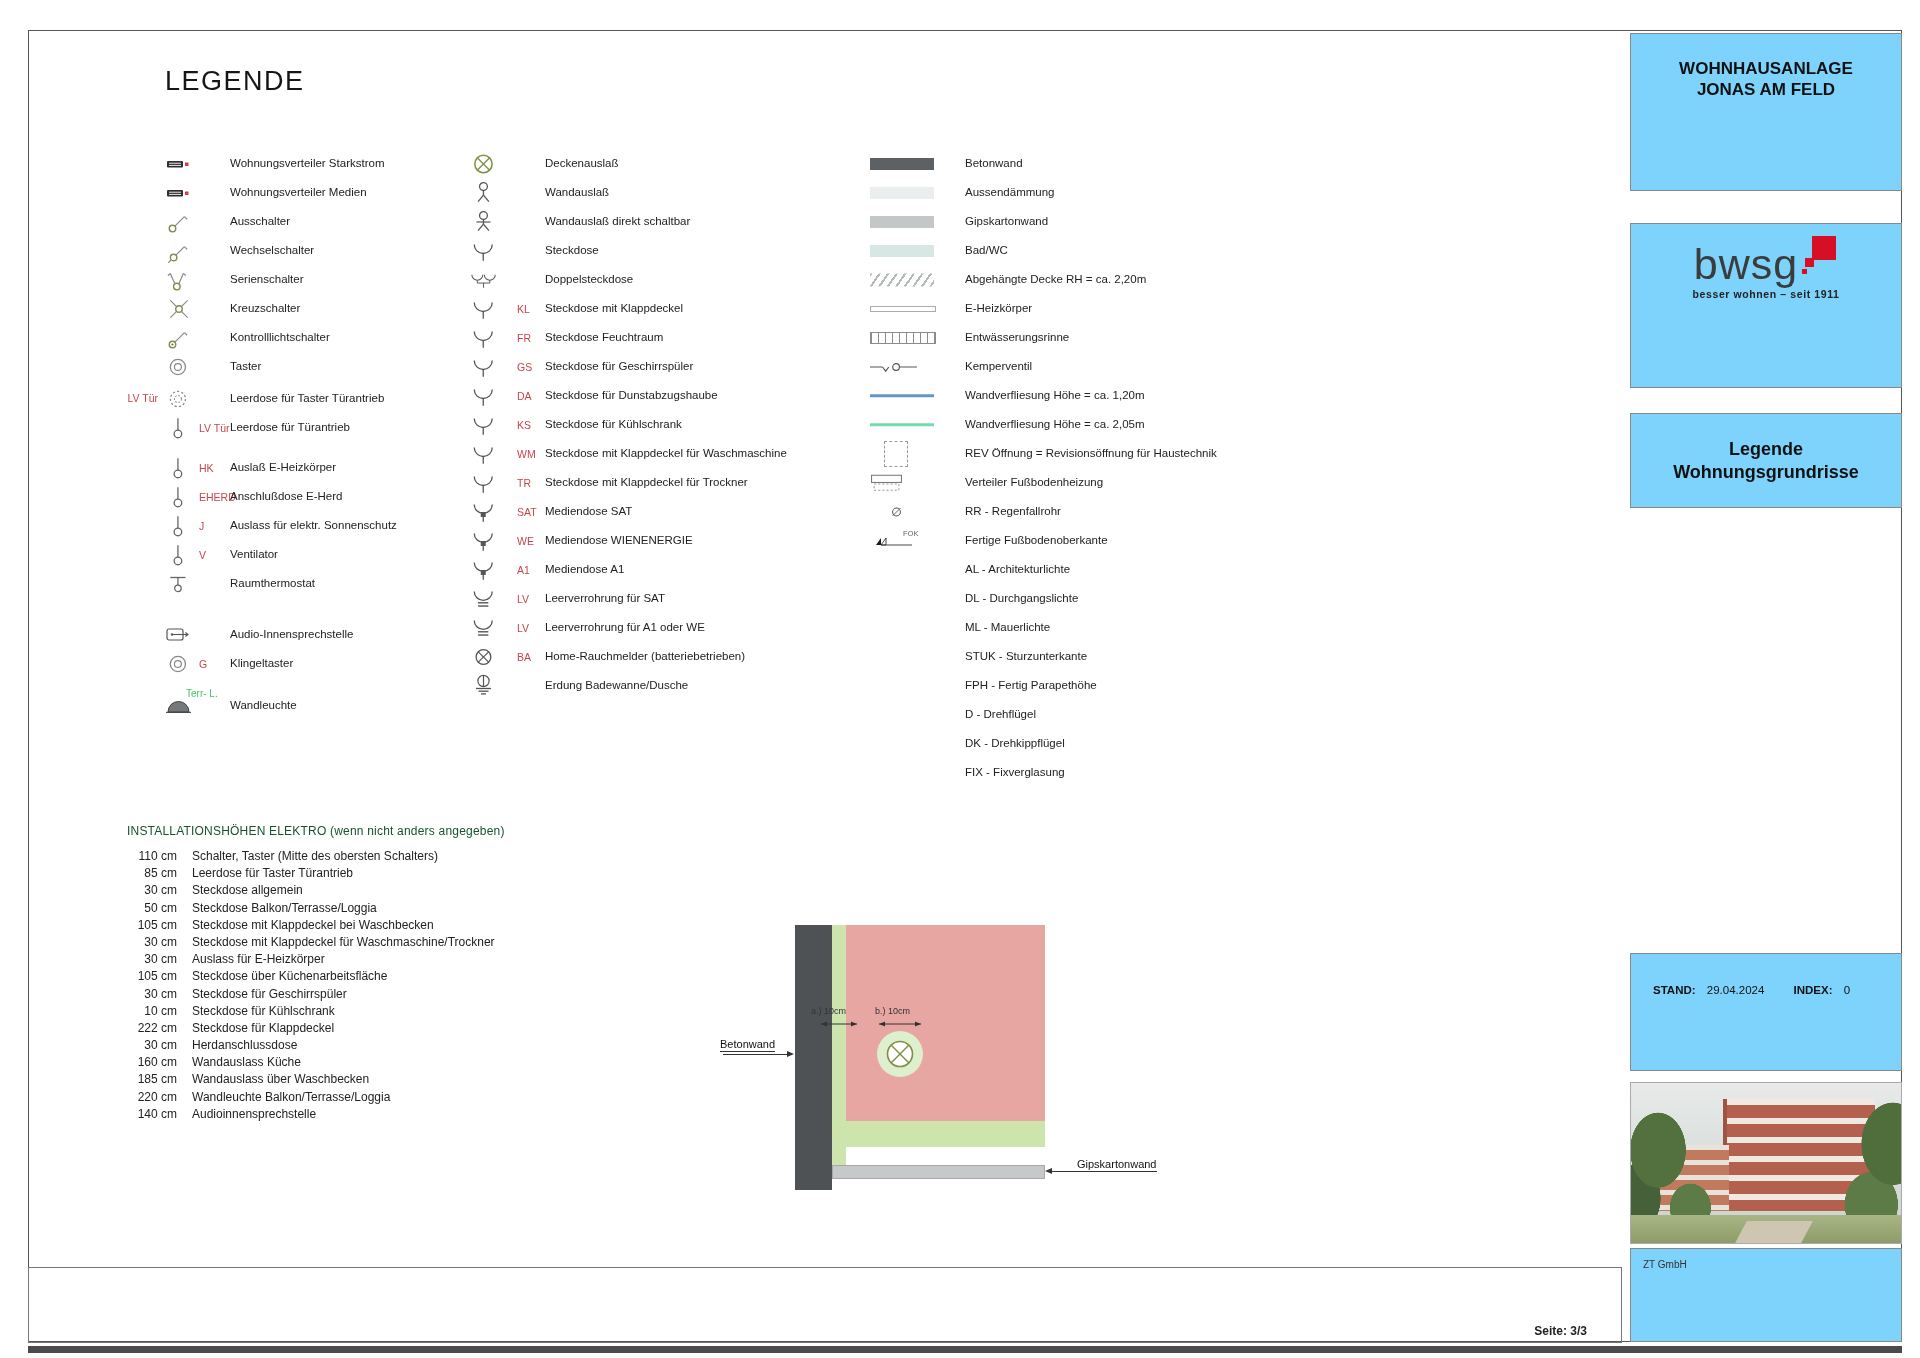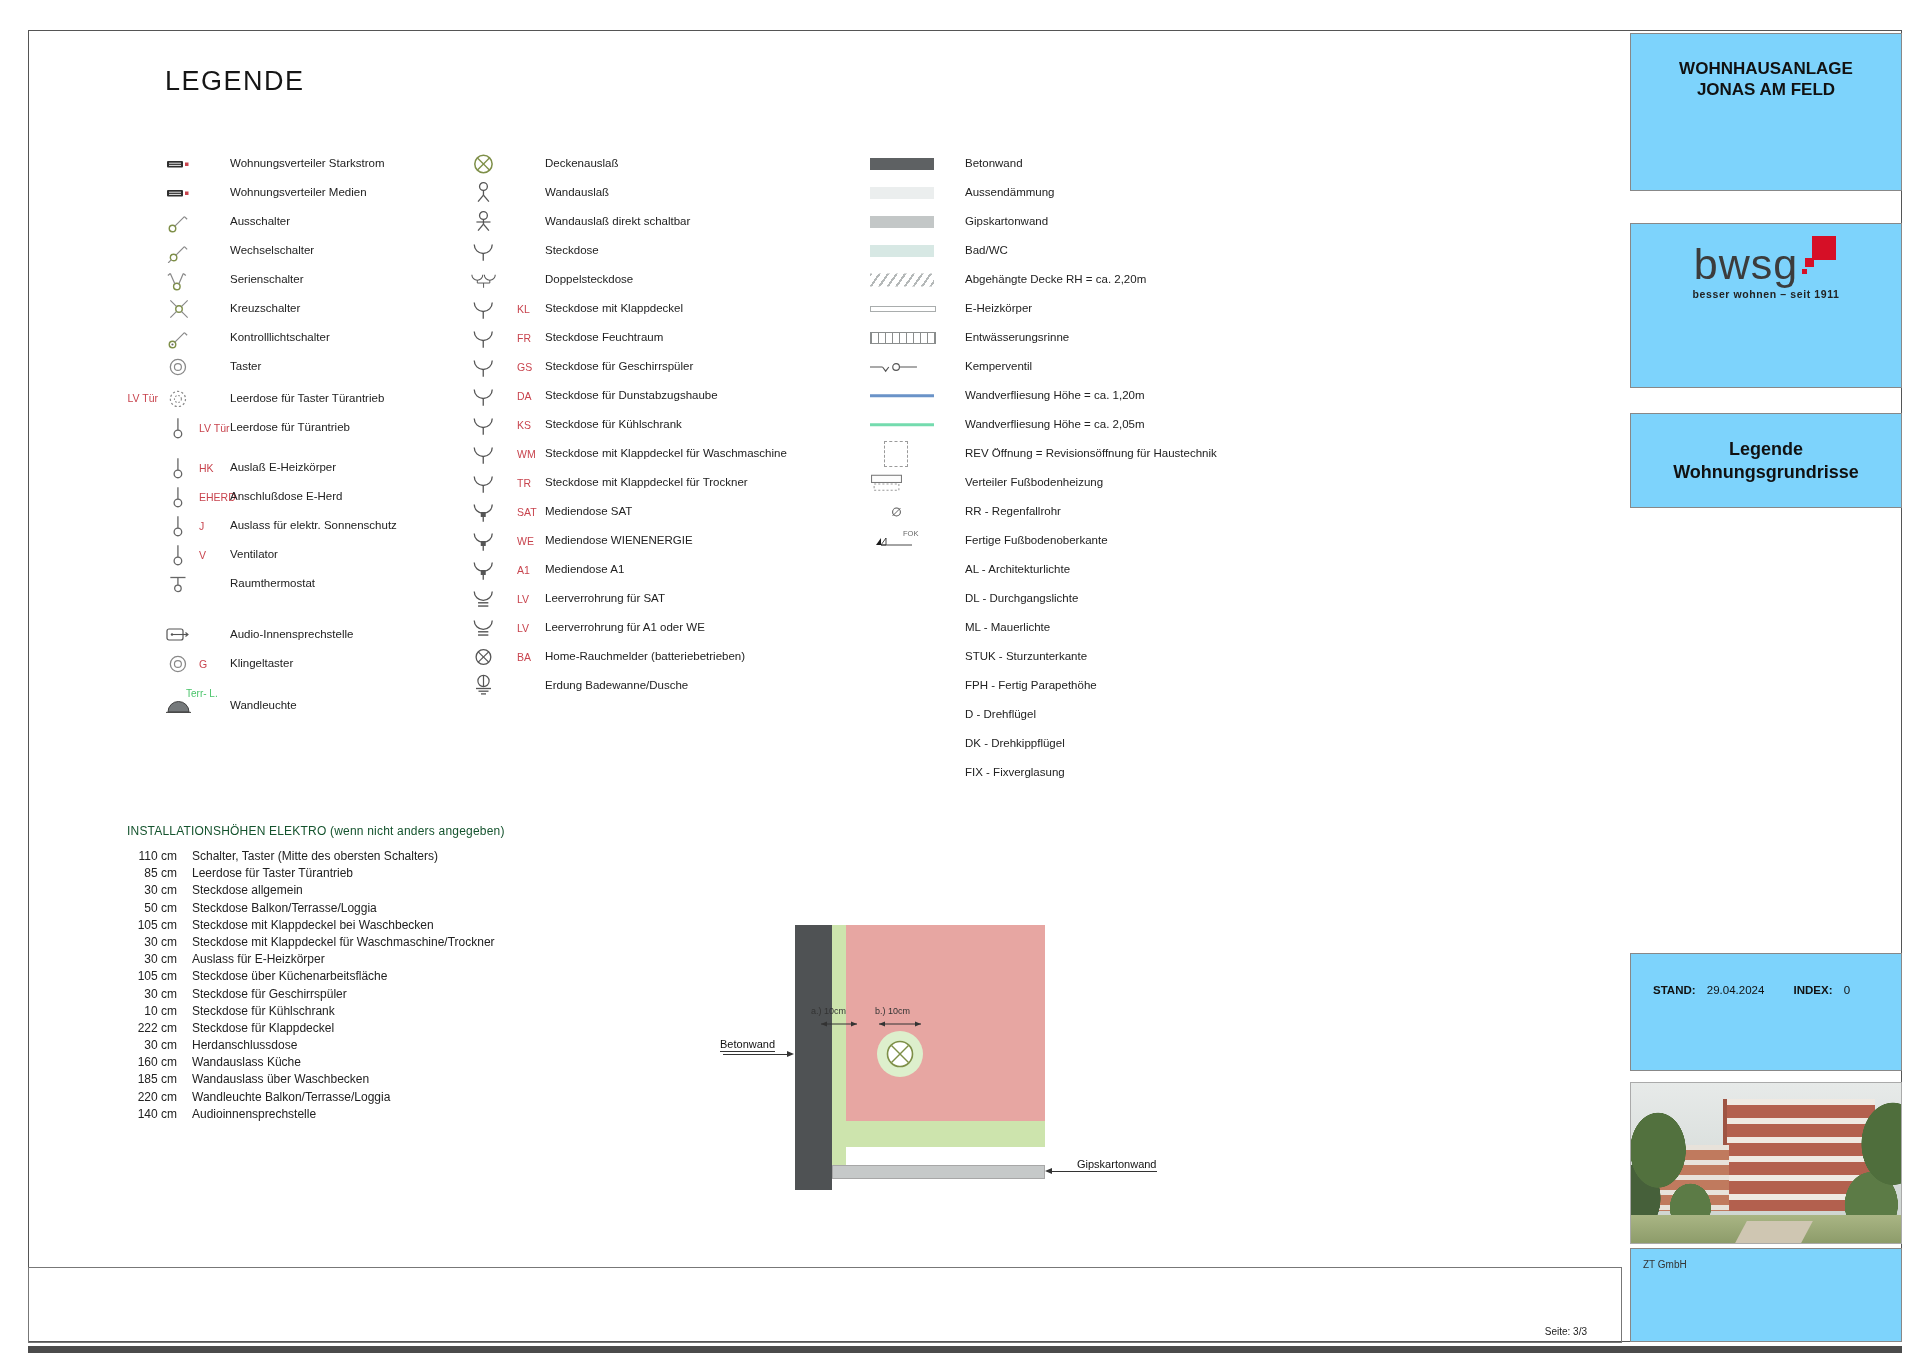--- a/index.html
+++ b/index.html
@@ -117,21 +117,21 @@
   .ph-ground{position:absolute;left:0;bottom:0;width:100%;height:28px;background:linear-gradient(#a9b584,#8d9c6a);}
   .ph-path{position:absolute;left:110px;bottom:0;width:66px;height:22px;background:#cfc6b2;transform:skewX(-28deg);}
   #architect-box{top:1248px;height:94px;display:flex;padding:10px 12px;}
   #architect-box .aname{font-size:15px;line-height:17.5px;color:#222;width:130px;}
   #architect-box .acomp{font-size:10px;color:#333;}
   #architect-box .acontact{margin-left:14px;padding-top:3px;font-size:8.5px;line-height:10.5px;color:#555;}
 
   
   #disclaimer{position:absolute;left:28px;top:1267px;width:1594px;height:76px;border:1px solid #777;
       box-sizing:border-box;padding:7px 10px;font-size:10px;line-height:13px;color:#222;}
-  #sheet-note{position:absolute;right:34px;bottom:4px;font-size:10px;color:#222;}
+  #sheet-note{position:absolute;right:34px;bottom:4px;font-size:12px;color:#222;font-weight:bold;}
 </style>
 </head>
 <body>
 
 <svg width="0" height="0" style="position:absolute">
   <symbol id="i-verteiler" viewBox="0 0 26 20">
     <rect x="1" y="7" width="16" height="6.5" rx="1" fill="#2e2e2e"></rect>
     <line x1="3" y1="9.2" x2="15" y2="9.2" stroke="#fff" stroke-width="0.9"></line>
     <line x1="3" y1="11.4" x2="15" y2="11.4" stroke="#fff" stroke-width="0.9"></line>
     <rect x="19" y="8.5" width="3.5" height="3.5" fill="#c8444e"></rect>

